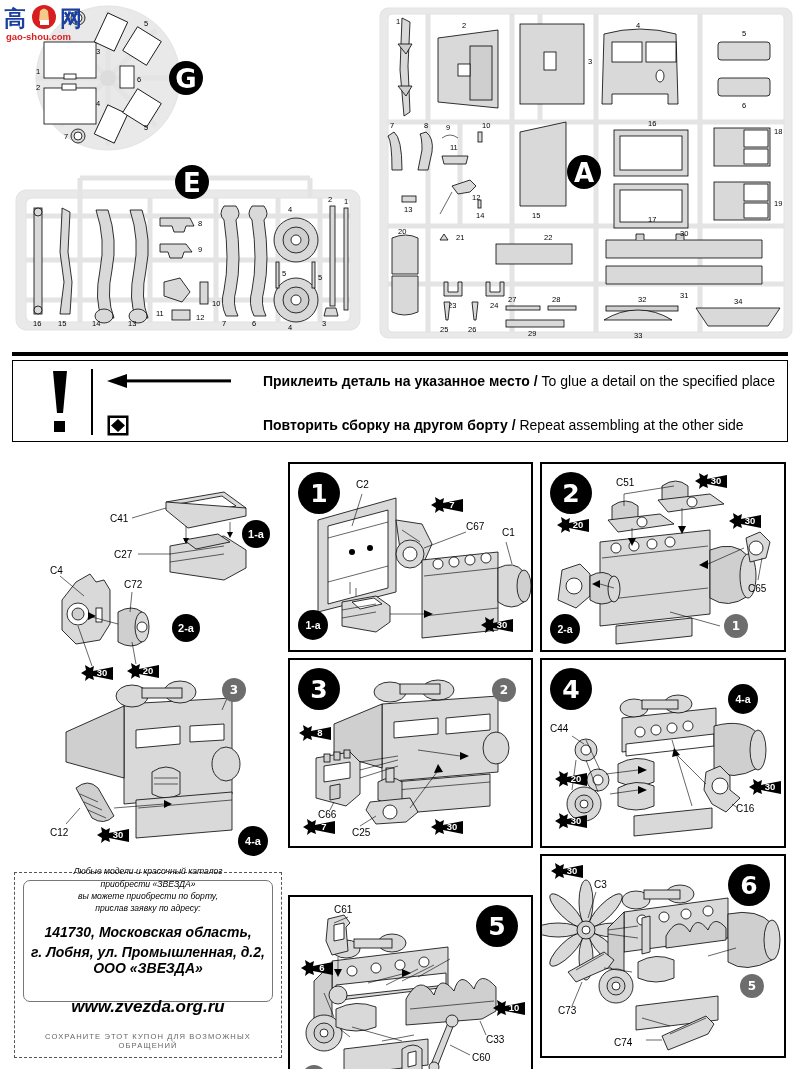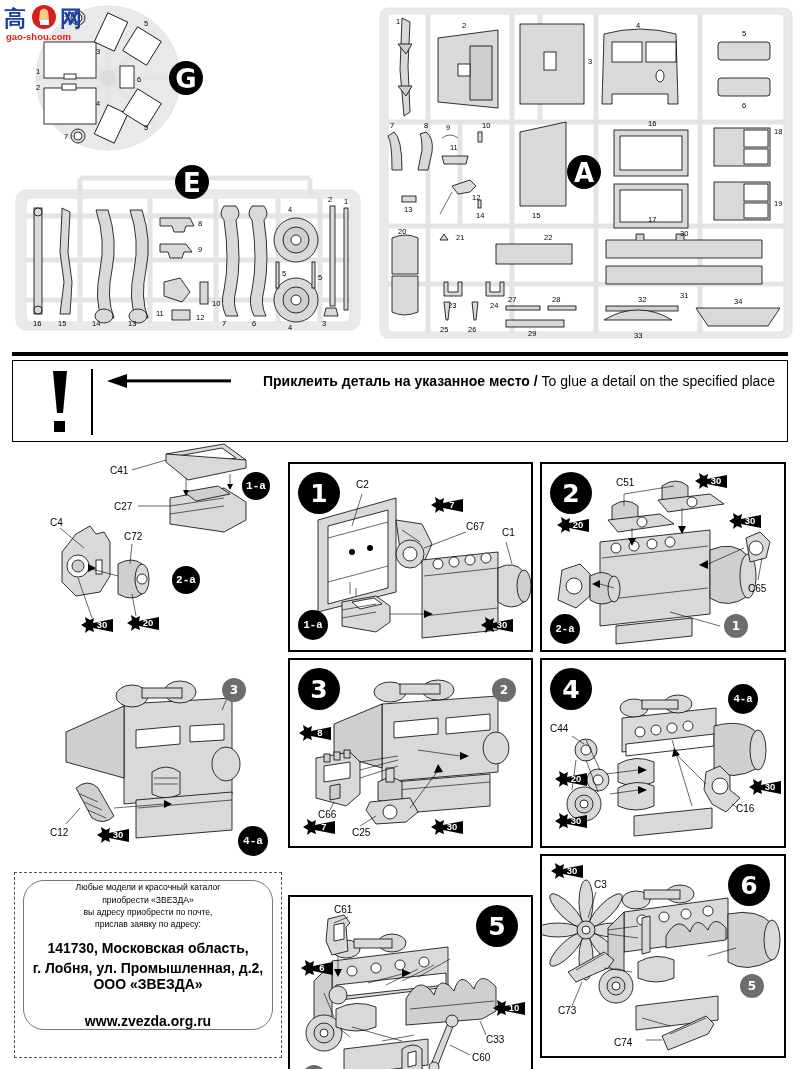--- a/index.html
+++ b/index.html
@@ -41,40 +41,40 @@
   .ltext b{font-weight:bold;}
   .ltext span{font-weight:normal;}
 
   
   .panel{position:absolute;border:2.4px solid #000;background:#fff;box-sizing:border-box;}
   .step-circ{position:absolute;border-radius:50%;background:#000;color:#fff;
              display:flex;align-items:center;justify-content:center;
              font-family:"DejaVu Sans",sans-serif;font-weight:bold;}
   .sub-badge{position:absolute;border-radius:50%;background:#000;color:#fff;
              display:flex;align-items:center;justify-content:center;
-             font-family:Liberation Mono, monospace;font-weight:bold;font-size:12px;}
+             font-family:Liberation Sans, sans-serif;font-weight:bold;font-size:12px;}
   .ref-badge{position:absolute;border-radius:50%;background:#6d6d6d;color:#fff;
              display:flex;align-items:center;justify-content:center;
              font-family:"DejaVu Sans",sans-serif;font-weight:bold;font-size:12px;}
   .plabel{position:absolute;font-size:9.5px;font-family:"Liberation Sans",sans-serif;
           color:#000;white-space:nowrap;}
   .star{position:absolute;width:34px;height:17px;}
   .star text{fill:#fff;font-size:9.5px;font-weight:bold;
              font-family:"Liberation Sans",sans-serif;text-anchor:middle;}
 
   
   #coupon{left:14px;top:872px;width:268px;height:186px;
           border:1.4px dashed #555;box-sizing:border-box;background:#fff;}
-  #coupon-card{position:absolute;left:8px;top:7px;width:250px;height:150px;
-               border:1.2px solid #777;border-radius:21px;box-sizing:border-box;
+  #coupon-card{position:absolute;left:8px;top:7px;width:250px;height:122px;
+               border:1.2px solid #777;border-radius:7px;box-sizing:border-box;
                display:flex;flex-direction:column;align-items:center;
-               justify-content:center;text-align:center;}
+               justify-content:center;text-align:center;font-style:italic;}
   .cp-small{font-size:8.6px;line-height:12.4px;color:#000;}
   .cp-addr{font-size:14px;font-weight:bold;line-height:16px;margin-top:9px;}
-  .cp-url{font-size:14px;font-weight:bold;margin-top:21px;}
+  .cp-url{font-size:17px;font-weight:bold;margin-top:21px;}
   #coupon-foot{position:absolute;left:0;bottom:7px;width:100%;text-align:center;
                font-size:7.6px;letter-spacing:1.1px;color:#666;}
 </style>
 </head>
 <body>
 
 <svg class="abs" id="sprues" viewBox="0 0 800 350">
 
   <g>
     <circle cx="108" cy="78" r="72" class="runner" fill="none" stroke="#e4e4e4" stroke-width="4"></circle>
@@ -280,24 +280,35 @@
       <svg class="sym" viewBox="0 0 130 22">
         <path d="M2 11 L22 4 L22 18 Z" fill="#000"></path>
         <rect x="20" y="9.4" width="106" height="3" fill="#000"></rect>
       </svg>
       <div class="ltext">
         <b>Приклеить деталь на указанное место</b><b> / </b><span>To glue a detail on the specified place</span>
       </div>
     </div>
 
 
+    <div class="lrow" style="top:52px">
+      <svg class="sym" viewBox="0 0 130 22">
+        <rect x="3" y="2" width="20" height="19" fill="#000" stroke="#000"></rect>
+        <rect x="5" y="4" width="16" height="15" fill="#fff"></rect>
+        <path d="M13 5 L20 11.5 L13 18 Z" fill="#000"></path>
+        <path d="M13 5 L6 11.5 L13 18 Z" fill="#000"></path>
+      </svg>
+      <div class="ltext">
+        <b>Повторить сборку на другом борту</b><b> / </b><span>Repeat assembling at the other side</span>
+      </div>
+    </div>
   </div>
 </div>
 
-<div class="abs" style="left:14px;top:436px;width:268px;height:205px;">
+<div class="abs" style="left:14px;top:484px;width:268px;height:205px;">
   <svg viewBox="0 0 268 205" width="268" height="205">
 
     <g>
       <path class="part" d="M152 18 l58 -10 l22 16 l-58 12 z"></path>
       <path class="part-w" d="M164 20 l44 -8 l14 10 l-44 9 z"></path>
       <path class="part" d="M152 18 l0 8 l22 18 l58 -12 l0 -8 z"></path>
     </g>
     <path class="thinline" d="M118 34 L152 24"></path>
     <text class="plabel" x="96" y="38" style="font-size:10px">C41</text>
     <g>
@@ -750,20 +761,21 @@
   <svg class="star" style="left:8px;top:6px" viewBox="0 0 34 17">
     <path d="M1 9 L6 6 L5 1 L10 4 L14 2 L13 7 L33 3 L33 16 L13 12 L14 16 L9 14 L5 17 L6 12 Z" fill="#000"></path>
     <text x="22" y="12">30</text>
   </svg>
 </div>
 
 <div class="abs" id="coupon">
   <div id="coupon-card">
     <div class="cp-small">Любые модели и красочный каталог</div>
     <div class="cp-small">приобрести «ЗВЕЗДА»</div>
-    <div class="cp-small">вы адресу приобрести по почте,</div>
+    <div class="cp-small">вы можете приобрести по борту,</div>
     <div class="cp-small">прислав заявку по адресу:</div>
     <div class="cp-addr">141730, Московская область,</div>
     <div class="cp-addr" style="margin-top:4px">г. Лобня, ул. Промышленная, д.2,</div>
     <div class="cp-addr" style="margin-top:0">ООО «ЗВЕЗДА»</div>
     <div class="cp-url">www.zvezda.org.ru</div>
   </div>
+  <div id="coupon-foot">СОХРАНИТЕ ЭТОТ КУПОН ДЛЯ ВОЗМОЖНЫХ ОБРАЩЕНИЙ</div>
 </div>
 
 </body></html>

